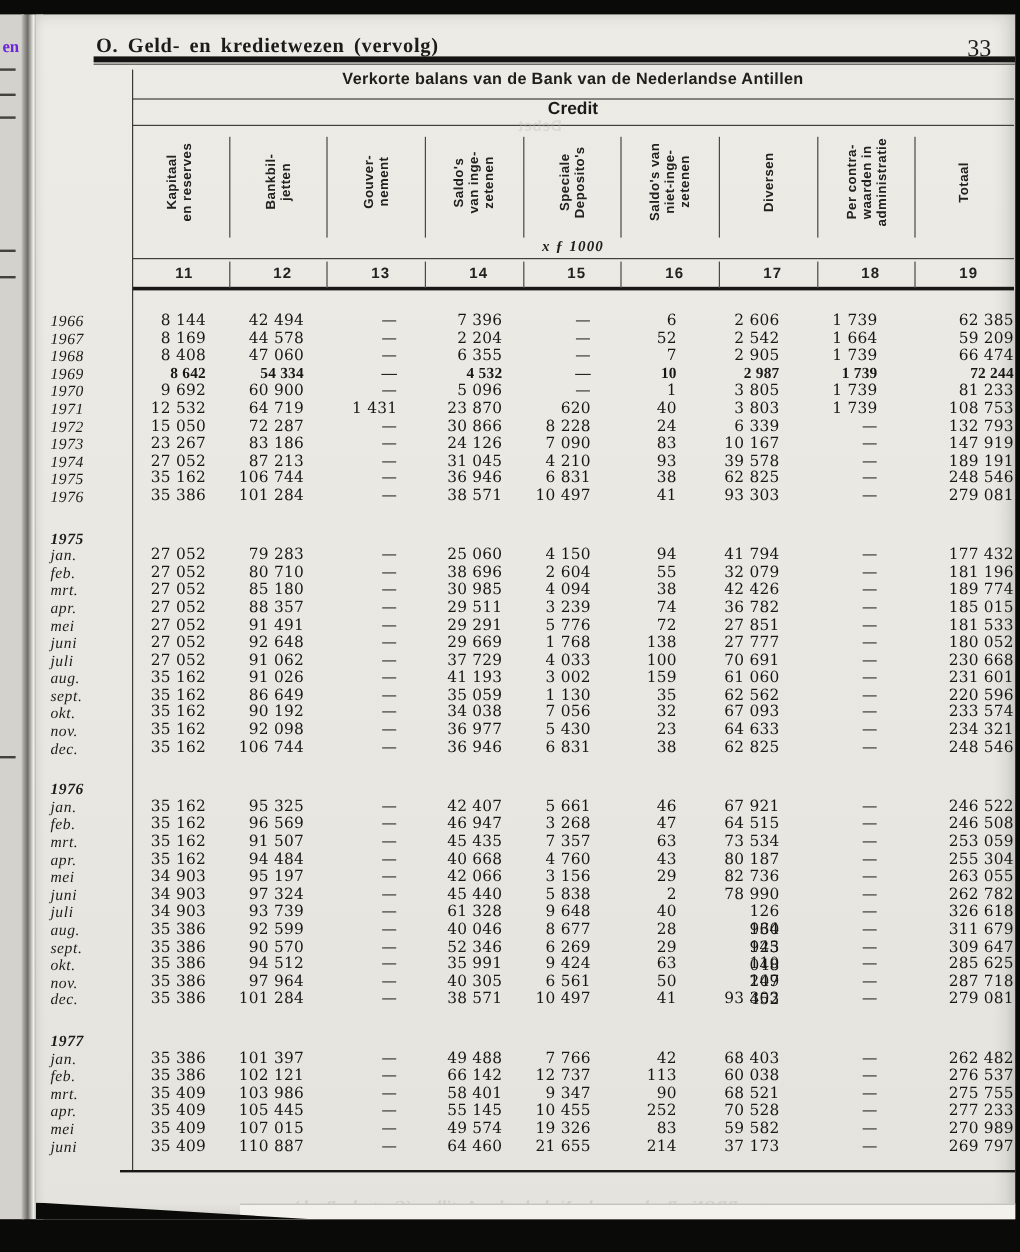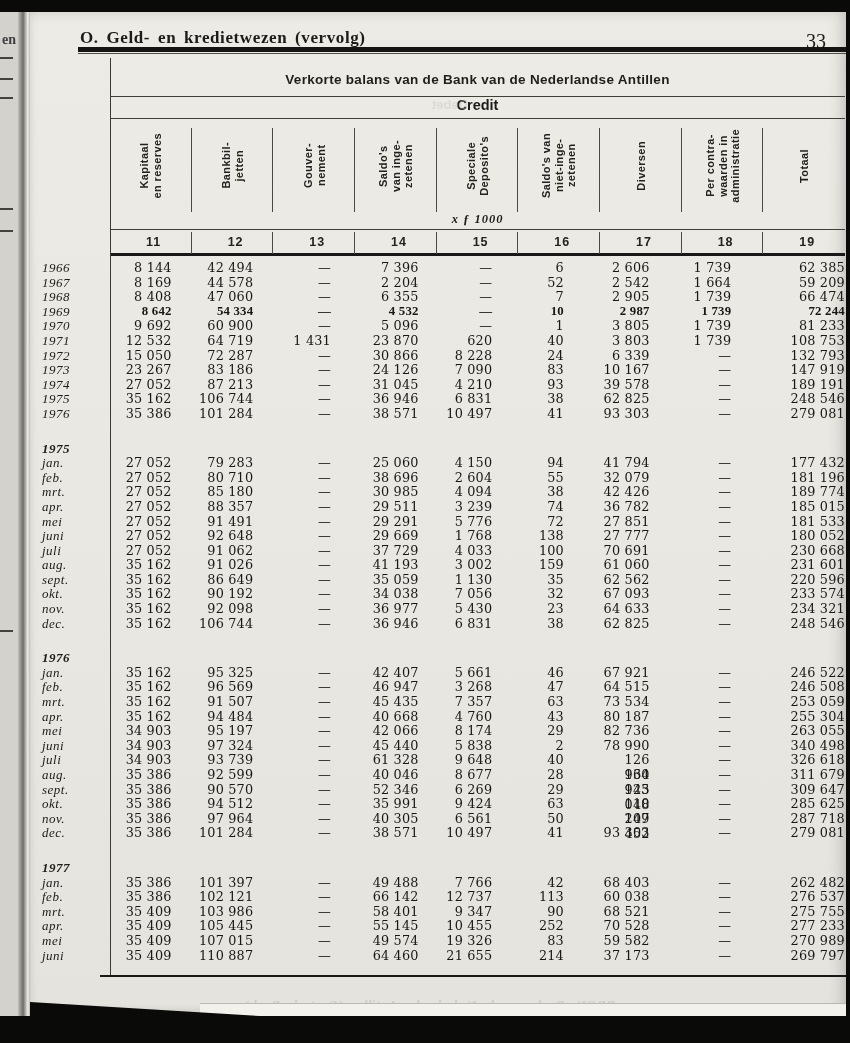--- a/index.html
+++ b/index.html
@@ -2,21 +2,21 @@
 <html><head>
 <meta charset="utf-8">
 <style>
   html,body{margin:0;padding:0;}
   body{width:850px;height:1043px;background:#0a0a09;position:relative;overflow:hidden;
        font-family:"Liberation Serif",serif;}
   .scene{position:absolute;inset:0;}
 
   
   .neighbor{position:absolute;left:0;top:12px;width:20px;height:1004px;background:#d3d2cd;overflow:hidden;}
-  .neighbor .frag-word{position:absolute;left:2px;top:20px;font:700 14px "Liberation Serif",serif;color:#404040;}
+  .neighbor .frag-word{position:absolute;left:2px;top:20px;font:700 14px "Liberation Serif",serif;color:#6d28d9;}
   .neighbor .dash{position:absolute;left:0;width:13px;height:2px;background:#43423e;}
   .neighbor .digit{position:absolute;left:-6px;width:14px;font:12.5px "Liberation Serif",serif;color:#55544f;}
   .gutter{position:absolute;left:18px;top:12px;width:18px;height:1004px;
           background:linear-gradient(90deg,#c2c1bc 0%,#6e6d68 28%,#f0efe9 55%,#908f8a 75%,#d9d8d3 100%);}
 
   
   .page{position:absolute;left:30px;top:12px;width:816px;height:1004px;
         background:linear-gradient(180deg,#ecebe6 0%,#e8e7e2 60%,#e4e3de 100%);
         box-shadow:inset -6px 0 14px rgba(0,0,0,.12), inset 0 -4px 10px rgba(0,0,0,.08);}
   .page-bottom-edge{position:absolute;left:170px;right:0;bottom:0;height:12px;background:#f2f1eb;border-top:1px solid #b9b8b3;}
@@ -24,21 +24,21 @@
                 clip-path:polygon(0 0,100% 100%,0 100%);}
 
   .section-header{position:absolute;left:50px;top:16px;font:700 17px "Liberation Serif",serif;color:#1c1b19;letter-spacing:.6px;word-spacing:3px;}
   .page-number{position:absolute;left:776px;top:18px;font:20px "Liberation Serif",serif;color:#1c1b19;}
   .header-rule{position:absolute;left:48px;top:35px;width:768px;height:5px;background:#151412;}
   .header-rule:after{content:"";position:absolute;left:0;right:0;top:6px;height:1px;background:#504f4a;}
 
   
   .ttl-box{position:absolute;left:80px;top:46px;width:735px;}
   .t-title{height:24px;line-height:26px;text-align:center;font:600 13.5px "Liberation Sans",sans-serif;
-           color:#1f1e1b;letter-spacing:.3px;border-bottom:1px solid #403f3b;margin-top:14px;}
+           color:#1f1e1b;letter-spacing:.3px;border-bottom:1px solid #403f3b;}
   .t-credit{height:21px;line-height:22px;text-align:center;font:700 14.5px "Liberation Sans",sans-serif;
             color:#1c1b19;border-bottom:1px solid #403f3b;}
   .t-heads{height:93px;display:grid;grid-template-columns:repeat(9,1fr);}
   .hcell{position:relative;display:flex;align-items:center;justify-content:center;}
   .hcell:not(:last-child):after{content:"";position:absolute;right:0;top:9px;bottom:0;width:1px;background:#4a4945;}
   .vtext{writing-mode:vertical-rl;transform:rotate(180deg);white-space:pre-line;text-align:center;
          font:11px/12.5px "Liberation Sans",sans-serif;font-weight:600;color:#232220;letter-spacing:.4px;}
   .t-unit{height:17px;line-height:16px;text-align:center;font:italic 600 12.5px "Liberation Serif",serif;
           color:#1f1e1b;border-bottom:1px solid #403f3b;letter-spacing:1px;}
   .t-nums{height:23px;display:grid;grid-template-columns:repeat(9,1fr);border-bottom:3px solid #191816;}
@@ -488,37 +488,37 @@
           <div class="cell">80 187</div>
           <div class="cell">—</div>
           <div class="cell">255 304</div>
         </div>
         <div class="trow">
           <div class="rlabel">mei</div>
           <div class="cell">34 903</div>
           <div class="cell">95 197</div>
           <div class="cell">—</div>
           <div class="cell">42 066</div>
-          <div class="cell">8 174</div>
+          <div class="cell">3 156</div>
           <div class="cell">29</div>
           <div class="cell">82 736</div>
           <div class="cell">—</div>
           <div class="cell">263 055</div>
         </div>
         <div class="trow">
           <div class="rlabel">juni</div>
           <div class="cell">34 903</div>
           <div class="cell">97 324</div>
           <div class="cell">—</div>
           <div class="cell">45 440</div>
           <div class="cell">5 838</div>
           <div class="cell">2</div>
           <div class="cell">78 990</div>
           <div class="cell">—</div>
-          <div class="cell">340 498</div>
+          <div class="cell">262 782</div>
         </div>
         <div class="trow">
           <div class="rlabel">juli</div>
           <div class="cell">34 903</div>
           <div class="cell">93 739</div>
           <div class="cell">—</div>
           <div class="cell">61 328</div>
           <div class="cell">9 648</div>
           <div class="cell">40</div>
           <div class="cell">126 960</div>

